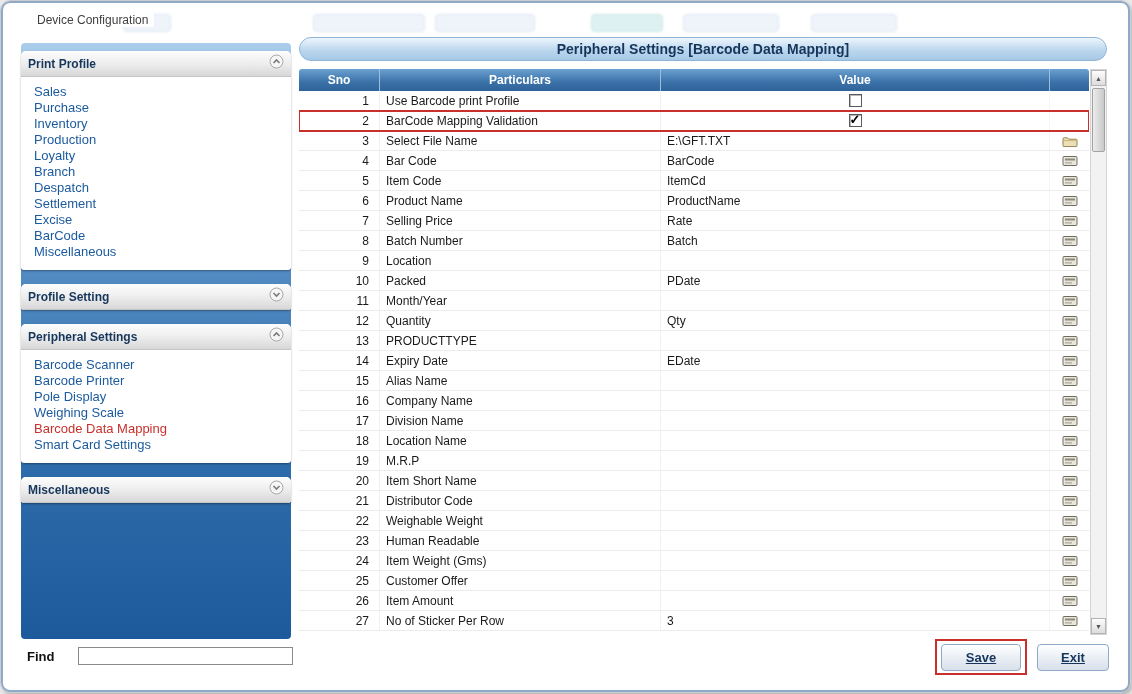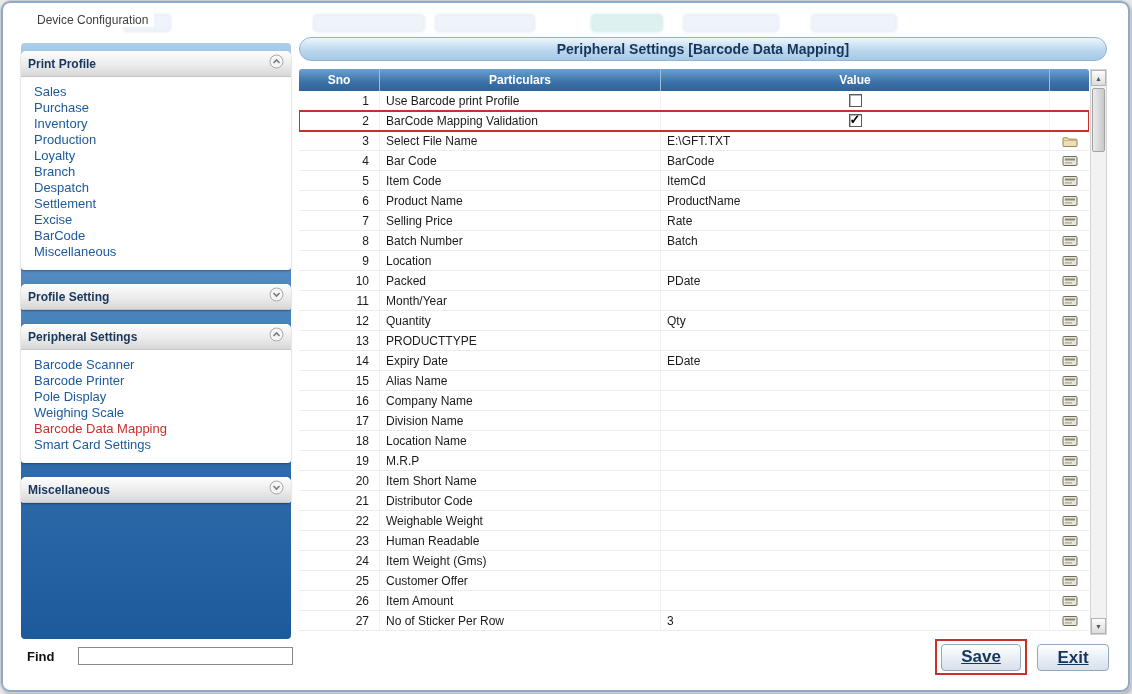--- a/index.html
+++ b/index.html
@@ -37,21 +37,21 @@
   .c-icon{width:39px;height:100%;display:flex;align-items:center;justify-content:center}
   .cb{width:13px;height:13px;background:#fff;border:1px solid #5a5a5a;box-shadow:inset 1px 1px 0 #b8b8b8;position:relative;display:inline-block}
   .cb.checked::after{content:"\2713";position:absolute;left:0px;top:-3px;font-size:13px;font-weight:bold;color:#000}
   
   .vscroll{position:absolute;left:1087px;top:66px;width:17px;height:566px;background:#f2f2f2;border:1px solid #d4d4d4}
   .sb-btn{position:absolute;left:0;width:15px;height:16px;background:linear-gradient(180deg,#fdfdfd,#dcdcdc);border:1px solid #b4b4b4;display:flex;align-items:center;justify-content:center;font-size:7px;color:#555;cursor:pointer}
   .sb-btn.up{top:0}.sb-btn.down{bottom:0}
   .sb-thumb{position:absolute;left:1px;top:18px;width:13px;height:64px;background:linear-gradient(90deg,#ececec,#c9c9c9);border:1px solid #a2a2a2;border-radius:2px;cursor:grab}
   
   .save-wrap{position:absolute;left:932px;top:636px;width:92px;height:36px;border:2px solid #c9302c;display:flex;align-items:center;justify-content:center;background:#fff}
-  .btn{height:27px;background:linear-gradient(180deg,#ffffff,#eaeff5 50%,#d8e0ea);border:1px solid #8fa9c6;border-radius:4px;font-size:17px;font-weight:bold;color:#15355b;display:flex;align-items:center;justify-content:center;cursor:pointer;font-family:"Liberation Sans",sans-serif;text-decoration:underline}
+  .btn{height:27px;background:linear-gradient(180deg,#ffffff,#eaeff5 50%,#d8e0ea);border:1px solid #8fa9c6;border-radius:4px;font-size:13px;font-weight:bold;color:#15355b;display:flex;align-items:center;justify-content:center;cursor:pointer;font-family:"Liberation Sans",sans-serif;text-decoration:underline}
   .btn-save{width:80px}
   .btn-exit{position:absolute;left:1034px;top:641px;width:72px}
 </style>
 </head>
 <body>
 
 <div class="frame">
 
   <div class="bg-toolbar">
     <span class="bg-chip" style="left:10px;width:48px"></span>

